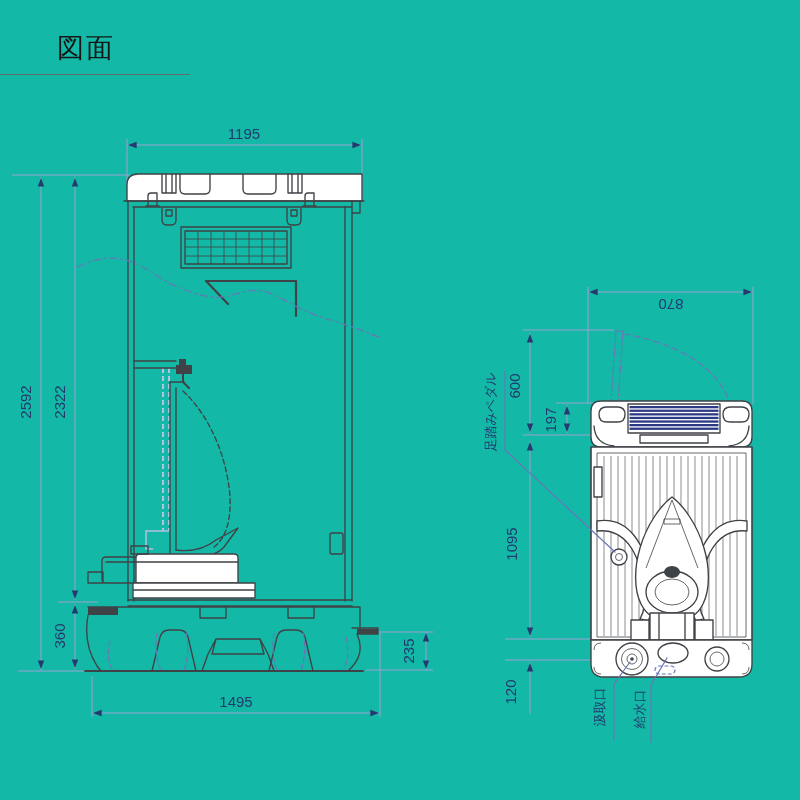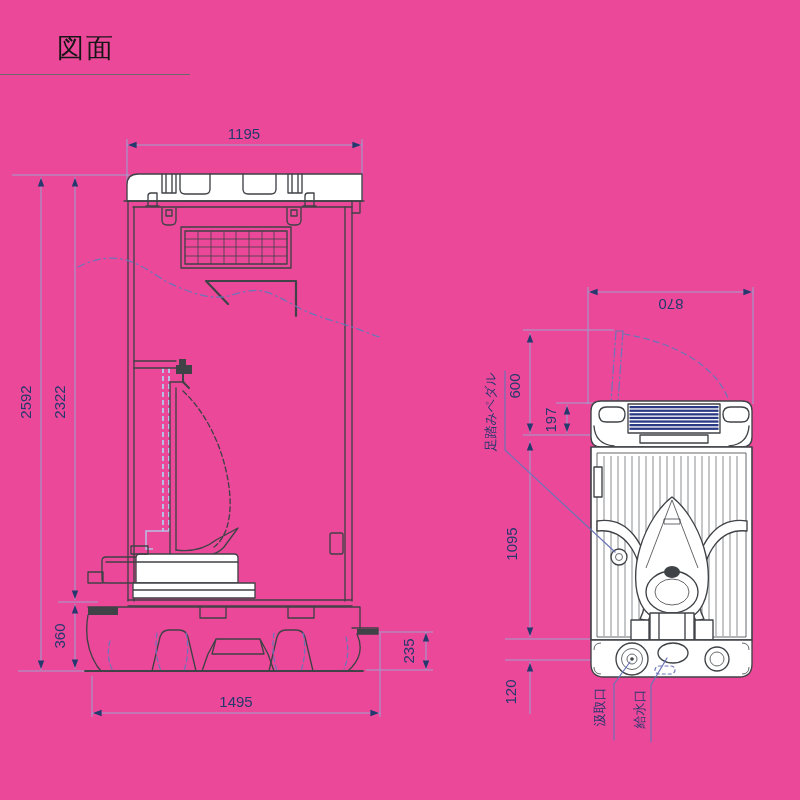--- a/index.html
+++ b/index.html
@@ -1,16 +1,16 @@
 <!DOCTYPE html>
 <html style="--outline: #3f4246; --dim_line: #99a1cf; --dim_text: #24396e; --accent_blue: #6b75b7; --tread_fill: #2c3a85; --pipe_blue: #b7c0e4;"><head>
 <meta charset="utf-8">
 <style>
   html,body{margin:0;padding:0;background:#ffffff;}
-  .sheet{position:relative;width:800px;height:800px;background:#ec4899;overflow:hidden;
+  .sheet{position:relative;width:800px;height:800px;background:#14b8a6;overflow:hidden;
          font-family:"Liberation Sans","DejaVu Sans",sans-serif;}
   .title{position:absolute;left:57px;top:30px;font-size:27px;letter-spacing:2px;color:#161616;}
   .title-rule{position:absolute;left:0;top:74px;width:190px;border-top:1.6px solid #6a6a6a;}
   svg{position:absolute;left:0;top:0;}
   .outline{stroke:var(--outline);fill:none;stroke-width:1.35;stroke-linejoin:round;stroke-linecap:round;}
   .thin{stroke:var(--outline);fill:none;stroke-width:.8;stroke-linejoin:round;}
   .rib{stroke:#5a5c63;fill:none;stroke-width:.7;}
   .fw{fill:#fff;}
   .dark{fill:var(--outline);stroke:none;}
   .dash{stroke-dasharray:5 3;}

